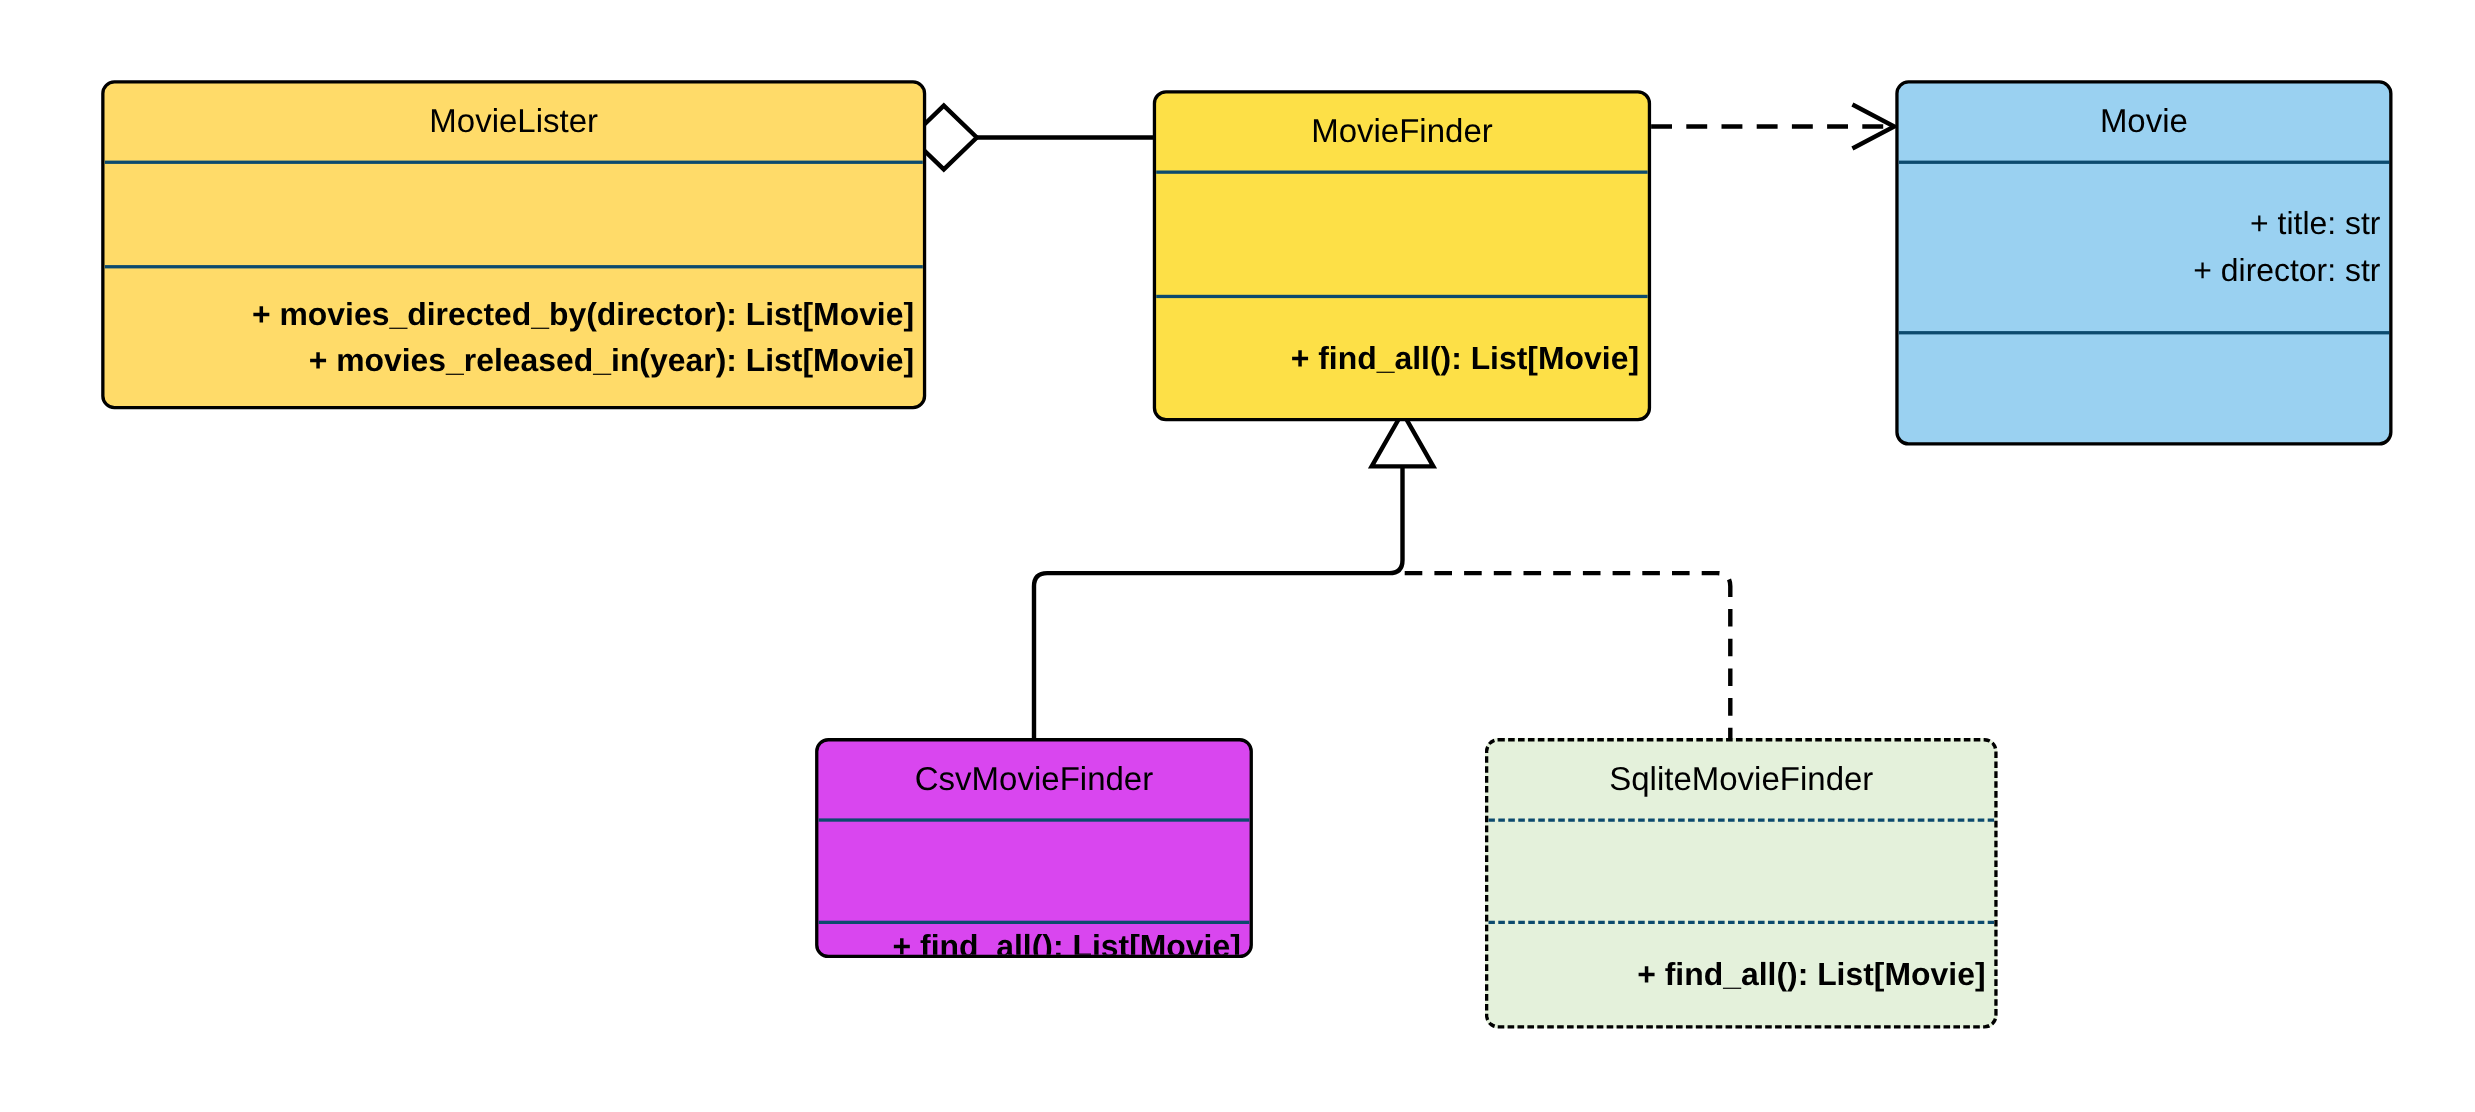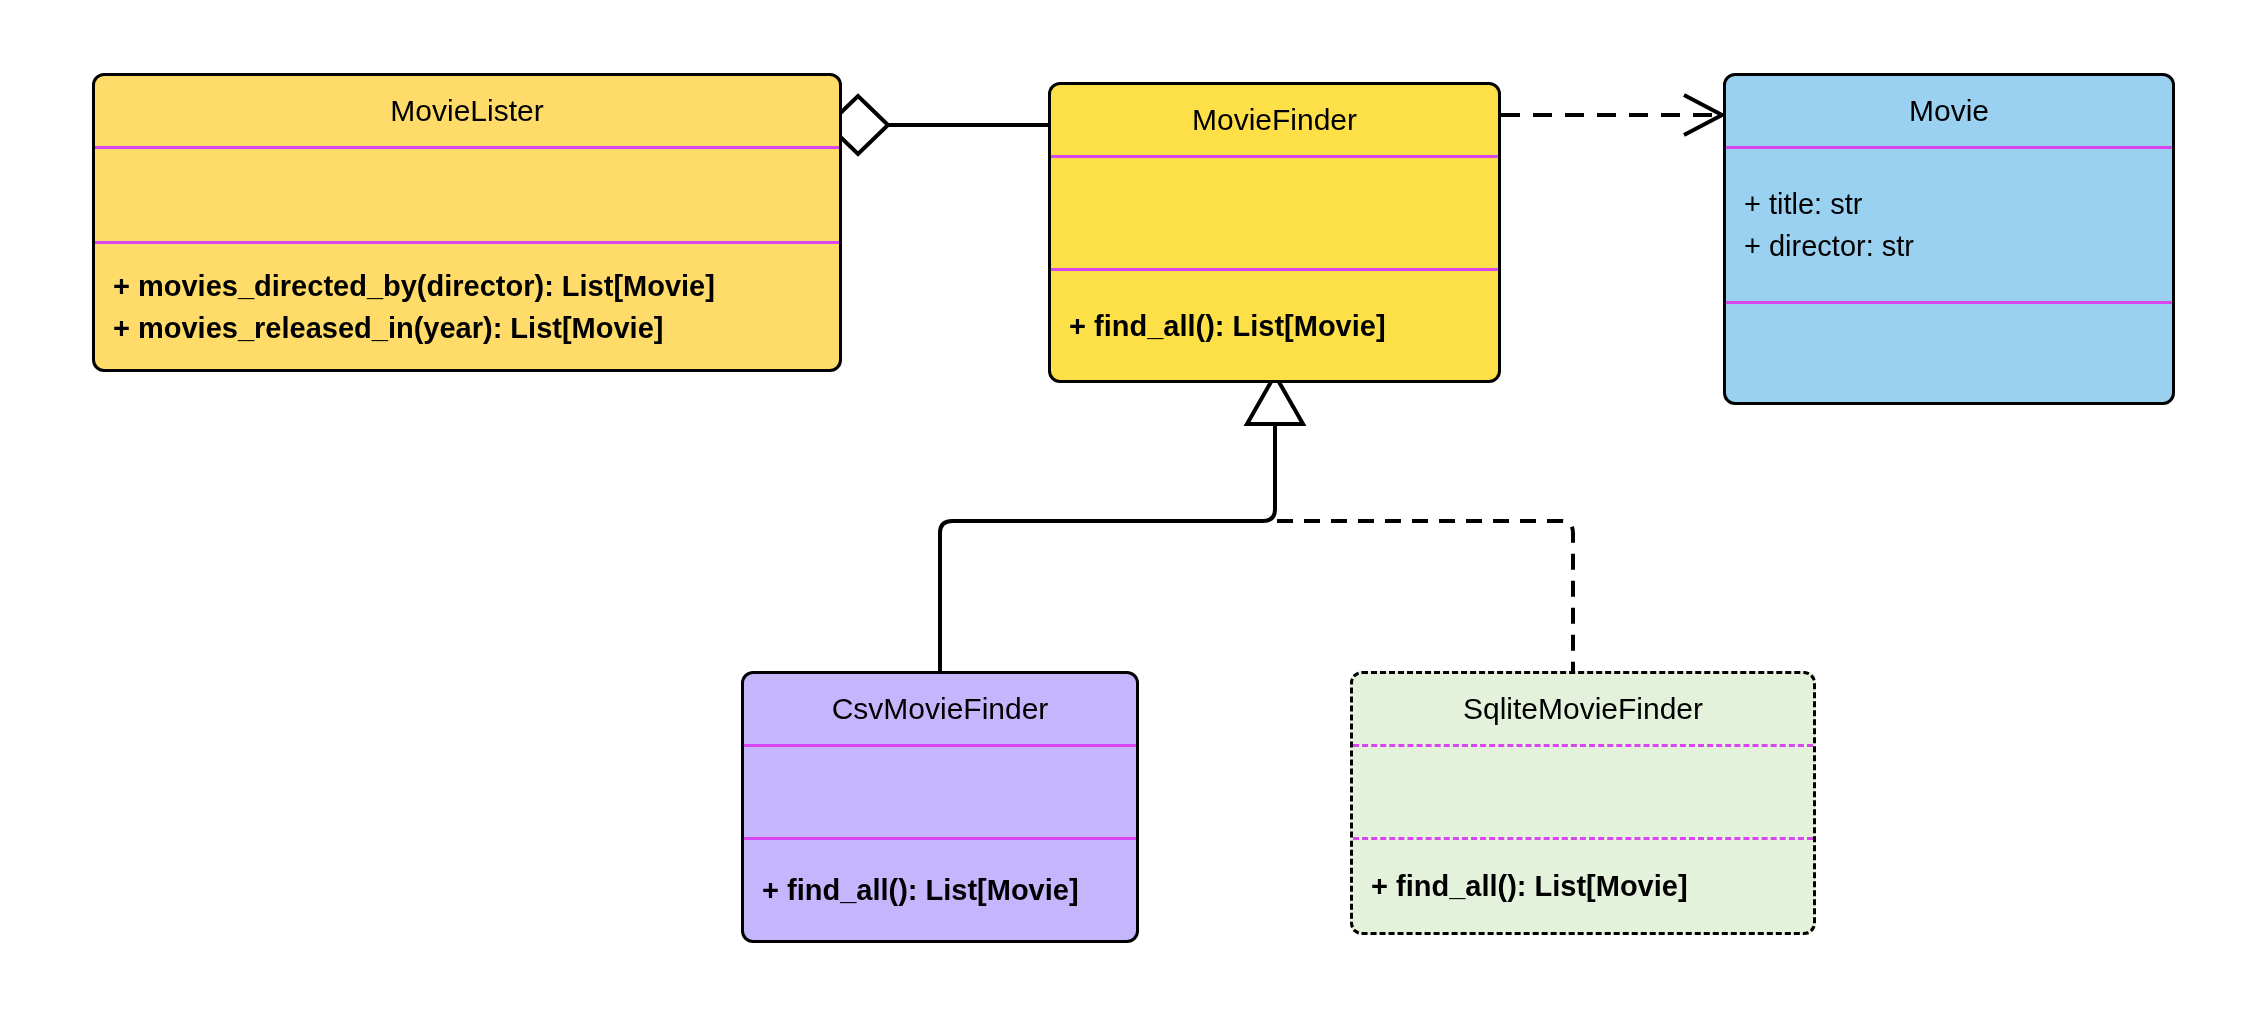--- a/index.html
+++ b/index.html
@@ -36,27 +36,28 @@
   }
   .c-title {
     height: 70px;
     flex: 0 0 auto;
     display: flex;
     align-items: center;
     justify-content: center;
     font-size: 30px;
   }
   .c-attrs, .c-methods {
-    border-top: 3px solid #d946ef;
+    border-top: 3px solid #0c4a6e;
     box-sizing: border-box;
     display: flex;
     flex-direction: column;
     justify-content: center;
     padding-left: 18px;
     padding-right: 8px;
+    text-align: right;
   }
   .dashed .c-attrs, .dashed .c-methods {
     border-top-style: dashed;
   }
   .c-attrs { flex: 0 0 auto; }
   .c-methods { flex: 1 1 auto; font-weight: bold; }
   .member {
     font-size: 29px;
     line-height: 42px;
     white-space: nowrap;
@@ -65,21 +66,21 @@
   
   #box-movielister { left: 75px;  top: 73px;  width: 750px; height: 299px; background: #FFDB69; margin-left: 17px; }
   #box-movielister .c-attrs { height: 95px; }
 
   #box-moviefinder { left: 1048px; top: 82px; width: 453px; height: 301px; background: #fde047; }
   #box-moviefinder .c-attrs { height: 113px; }
 
   #box-movie { left: 1723px; top: 73px; width: 452px; height: 332px; background: #9AD1F1; }
   #box-movie .c-attrs { height: 155px; }
 
-  #box-csvmoviefinder { left: 741px; top: 671px; width: 398px; height: 272px; background: #c4b5fd; }
+  #box-csvmoviefinder { left: 741px; top: 671px; width: 398px; height: 200px; background: #d946ef; }
   #box-csvmoviefinder .c-attrs { height: 93px; }
 
   #box-sqlitemoviefinder { left: 1350px; top: 671px; width: 466px; height: 264px; background: #E4F1DB; }
   #box-sqlitemoviefinder .c-attrs { height: 93px; }
 </style>
 </head>
 <body>
 
 <div id="canvas">
 

